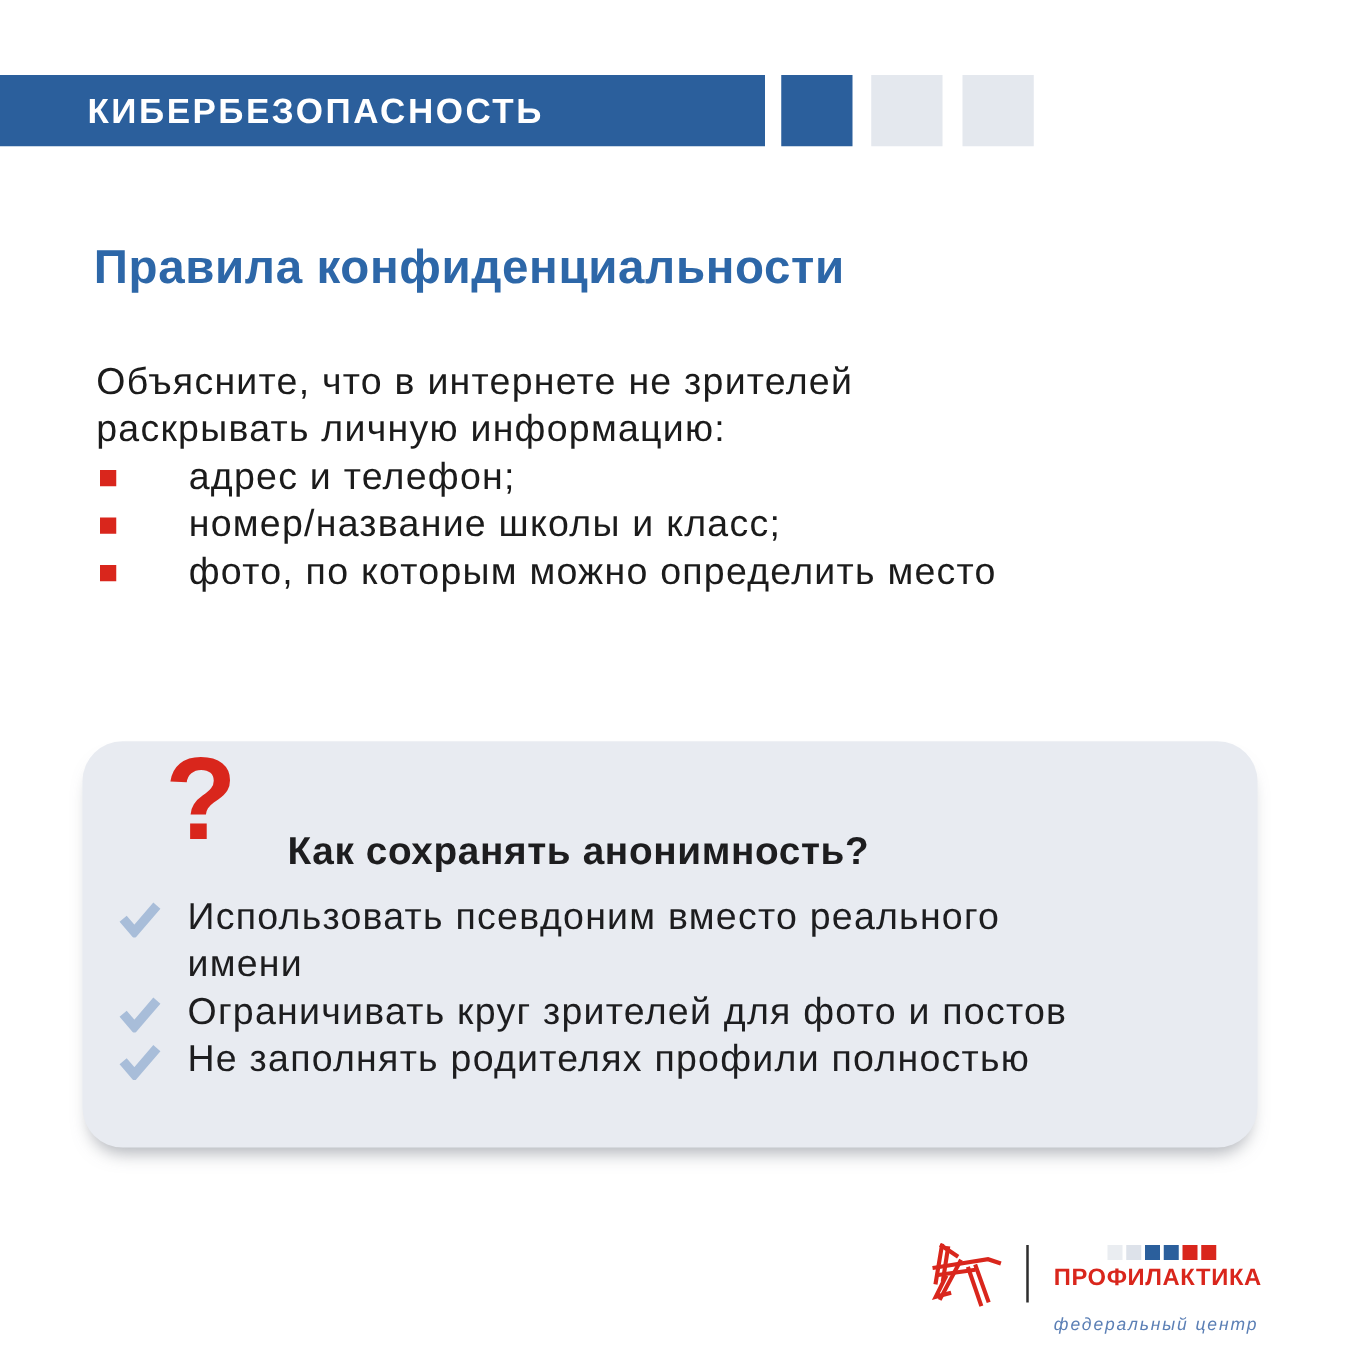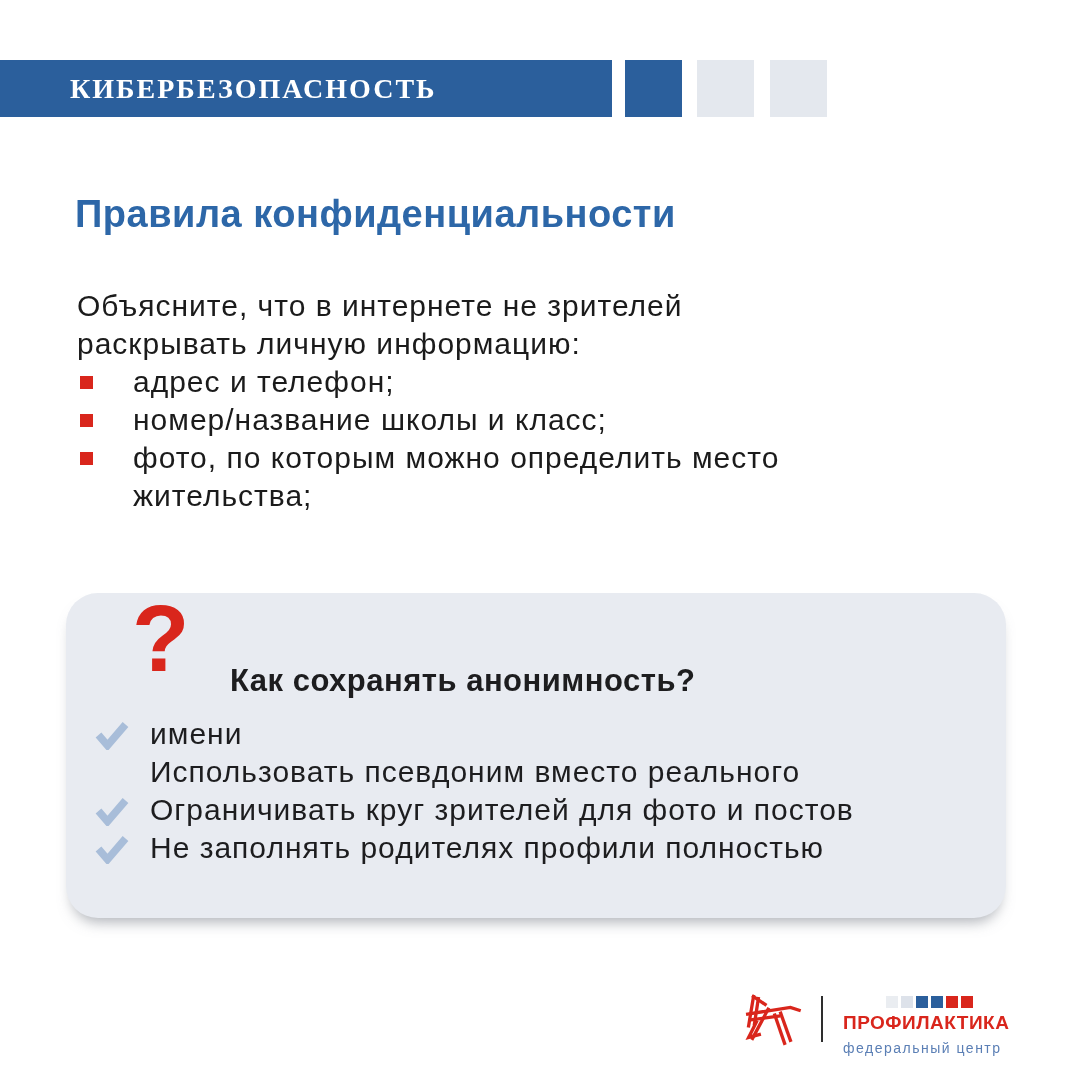--- a/index.html
+++ b/index.html
@@ -16,21 +16,20 @@
   
   .header-bar {
     position:absolute; left:0; top:60px;
     width:612px; height:57px;
     display:flex; align-items:center;
     box-sizing:border-box; padding-left:70px;
   }
   .header-bar .header-title {
     color:#ffffff; font-weight:bold; font-size:28px;
     letter-spacing:2px;
-    font-family:Liberation Serif, serif;
   }
   .header-sq { position:absolute; top:60px; width:57px; height:57px; }
   .header-sq.sq0 { left:625px; }
   .header-sq.sq1 { left:697px; }
   .header-sq.sq2 { left:770px; }
 
   
   .page-title {
     position:absolute; left:75px; top:193px;
     font-size:38px; font-weight:bold; letter-spacing:0.5px;
@@ -40,21 +39,21 @@
     font-size:30px; line-height:38px; letter-spacing:1px;
   }
   .bullet-list {
     position:absolute; left:80px; top:363px;
   }
   .bullet-item { display:flex; align-items:flex-start; }
   .bullet-marker {
     width:13px; height:13px; margin-top:13px; flex:0 0 13px;
   }
   .bullet-text {
-    margin-left:40px;
+    margin-left:58px;
     font-size:30px; line-height:38px; letter-spacing:1px;
     max-width:830px;
   }
 
   
   .card {
     position:absolute; left:66px; top:593px;
     width:940px; height:325px;
     border-radius:32px;
     box-shadow:0 10px 14px -6px rgba(110,115,125,0.55);
@@ -89,21 +88,21 @@
   .logo-block {
     position:absolute; left:843px; top:996px; width:172px;
     text-align:left;
   }
   .flag-row { display:flex; justify-content:center; gap:3px; }
   .flag-sq { width:12px; height:12px; }
   .logo-title {
     margin-top:4px; font-size:19px; font-weight:bold; letter-spacing:0.5px;
   }
   .logo-sub {
-    margin-top:6px; font-size:14px; letter-spacing:1.5px;
+    margin-top:17px; font-size:14px; letter-spacing:1.5px;font-style:italic;
   }
 </style>
 </head>
 <body>
 
 <div class="page">
 
   <div class="header-bar" style="background: rgb(43, 95, 156);">
     <span class="header-title">КИБЕРБЕЗОПАСНОСТЬ</span>
   </div>
@@ -128,37 +127,36 @@
     <div class="bullet-item">
       <div class="bullet-marker" style="background: rgb(217, 38, 28);"></div>
       <div class="bullet-text">
         <div>номер/название школы и класс;</div>
       </div>
     </div>
     <div class="bullet-item">
       <div class="bullet-marker" style="background: rgb(217, 38, 28);"></div>
       <div class="bullet-text">
         <div>фото, по которым можно определить место</div>
-        <div>жительства;</div>
       </div>
     </div>
   </div>
 
   <div class="card" style="background: rgb(232, 235, 241);">
     <div class="card-qmark" style="color: rgb(217, 38, 28);">?</div>
     <div class="card-title">Как сохранять анонимность?</div>
 
     <div class="check-list">
       <div class="check-item">
         <svg class="check-icon" viewBox="0 0 24 20">
           <path d="M3 10 L9 17 L21 3" fill="none" stroke="#a8bdd9" stroke-width="5" stroke-linecap="butt"></path>
         </svg>
         <div class="check-text">
+          <div>Использовать псевдоним вместо реального</div>
           <div>имени</div>
-          <div>Использовать псевдоним вместо реального</div>
         </div>
       </div>
       <div class="check-item">
         <svg class="check-icon" viewBox="0 0 24 20">
           <path d="M3 10 L9 17 L21 3" fill="none" stroke="#a8bdd9" stroke-width="5" stroke-linecap="butt"></path>
         </svg>
         <div class="check-text">
           <div>Ограничивать круг зрителей для фото и постов</div>
         </div>
       </div>

